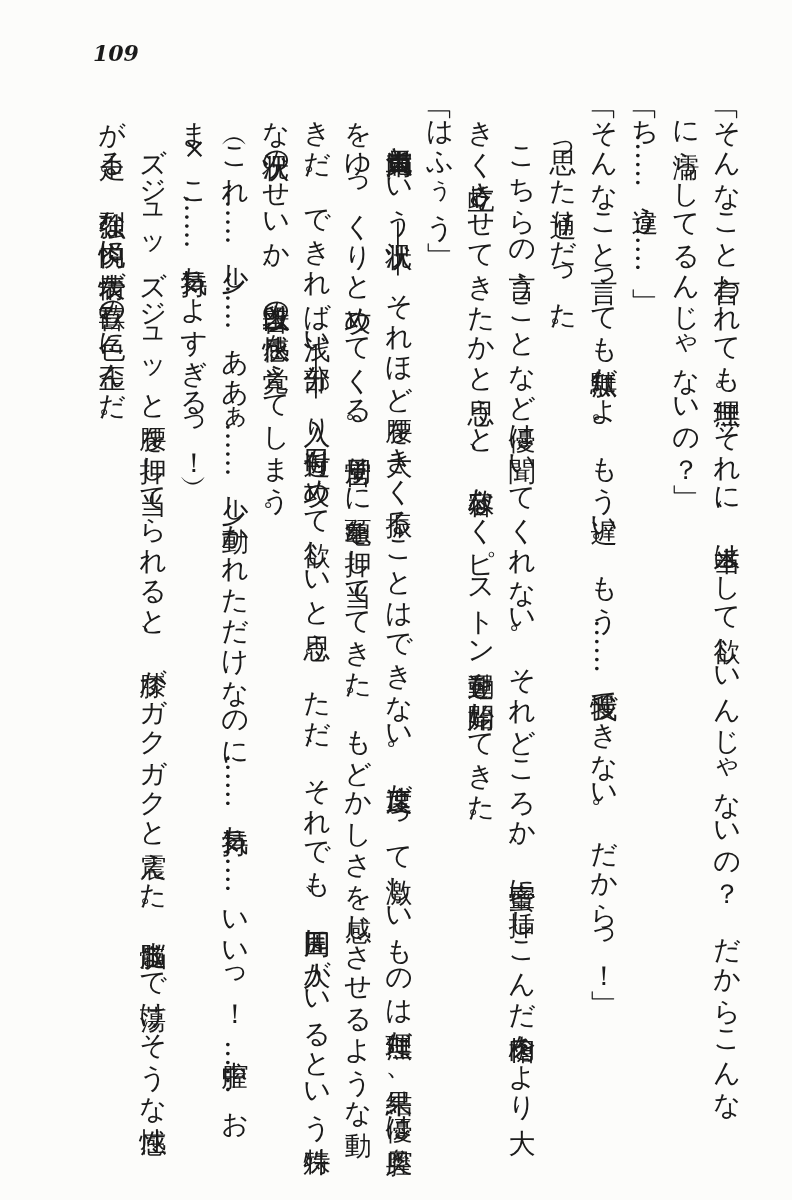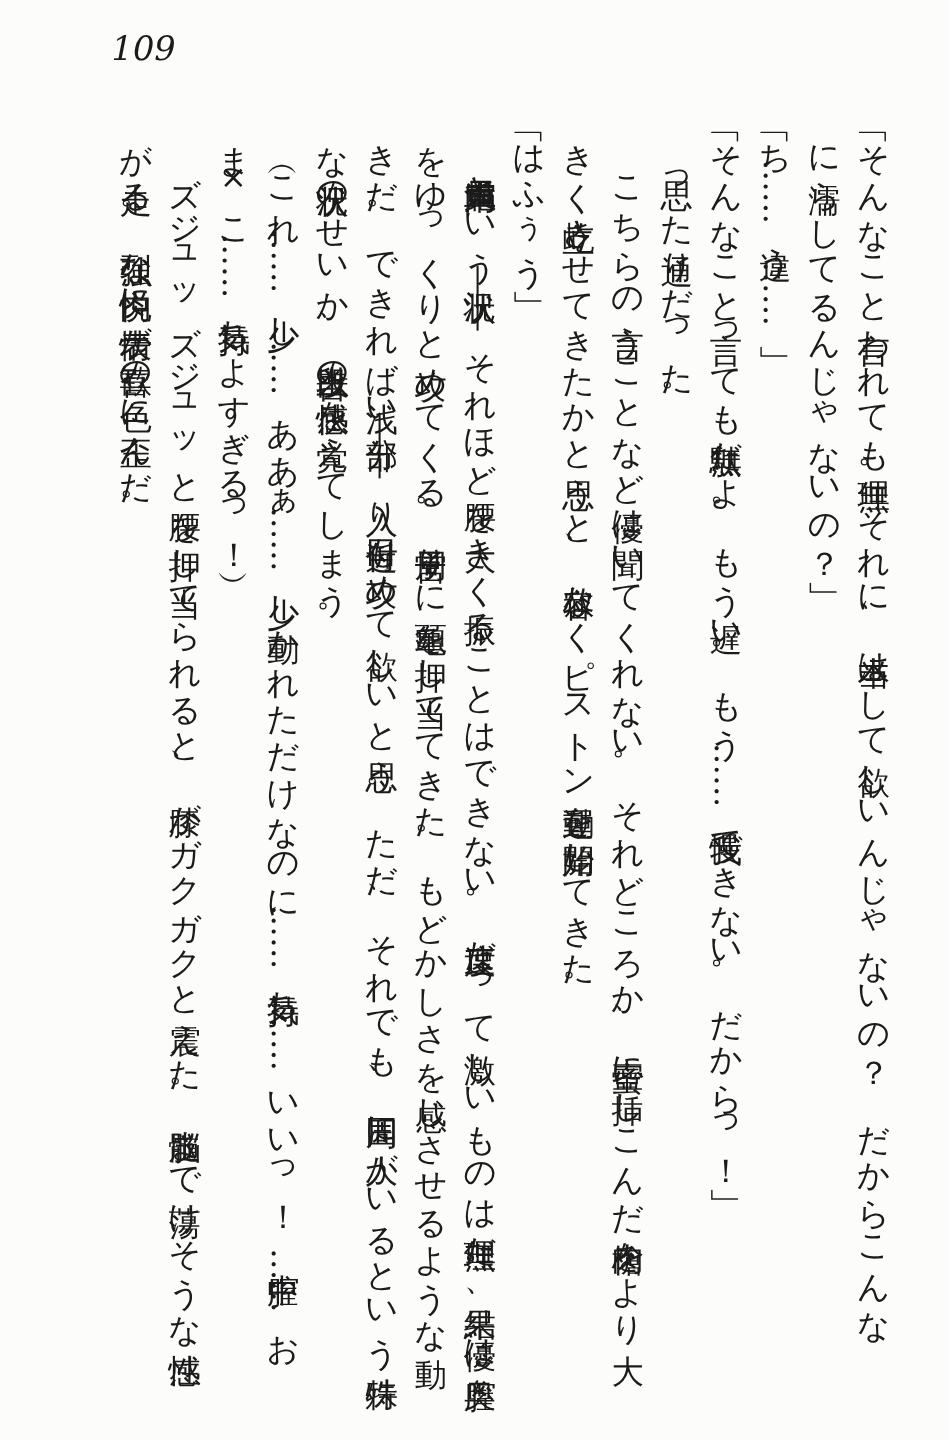--- a/index.html
+++ b/index.html
@@ -13,25 +13,26 @@
   .book-page {
     position: relative;
     width: 792px;
     height: 1200px;
     background: var(--bg);
     overflow: hidden;
   }
   .page-number {
     position: absolute;
     left: 93px;
-    top: 24px;
+    top: 40px;
     font-family: "DejaVu Serif", "Liberation Serif", serif;
     font-style: italic;
-    font-size: 28px;
+    font-size: 22px;
     color: var(--ink);
+    font-weight: bold;
   }
   .text-block {
     position: absolute;
     top: 102px;
     right: 44px;
     height: 1026px;
     writing-mode: vertical-rl;
     text-orientation: mixed;
     font-family: "DejaVu Serif", "Liberation Serif", serif;
     font-size: 27px;

